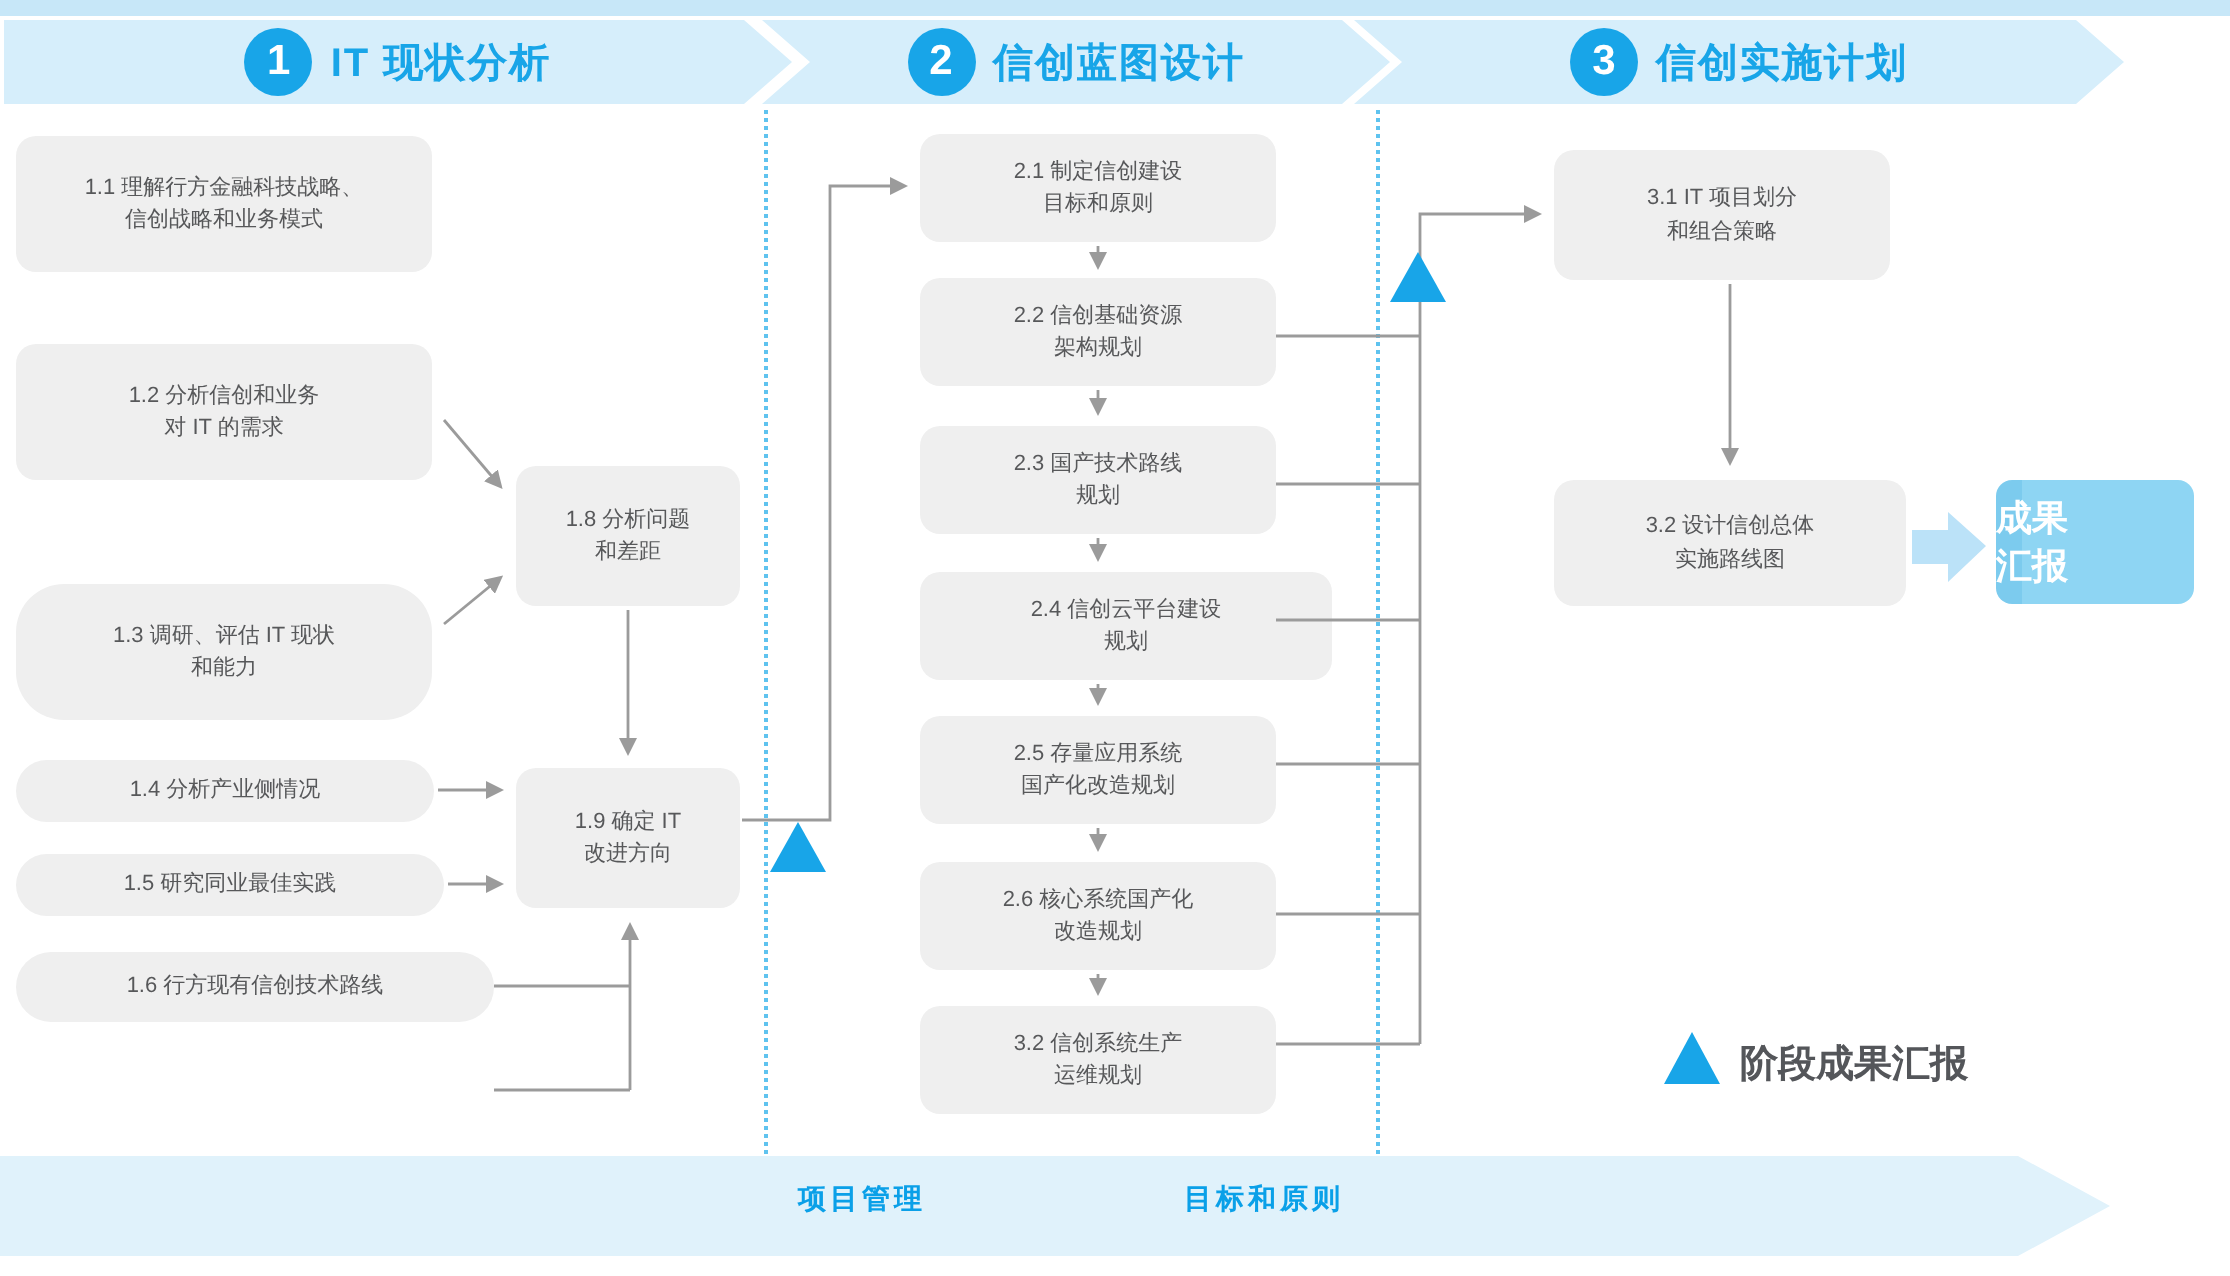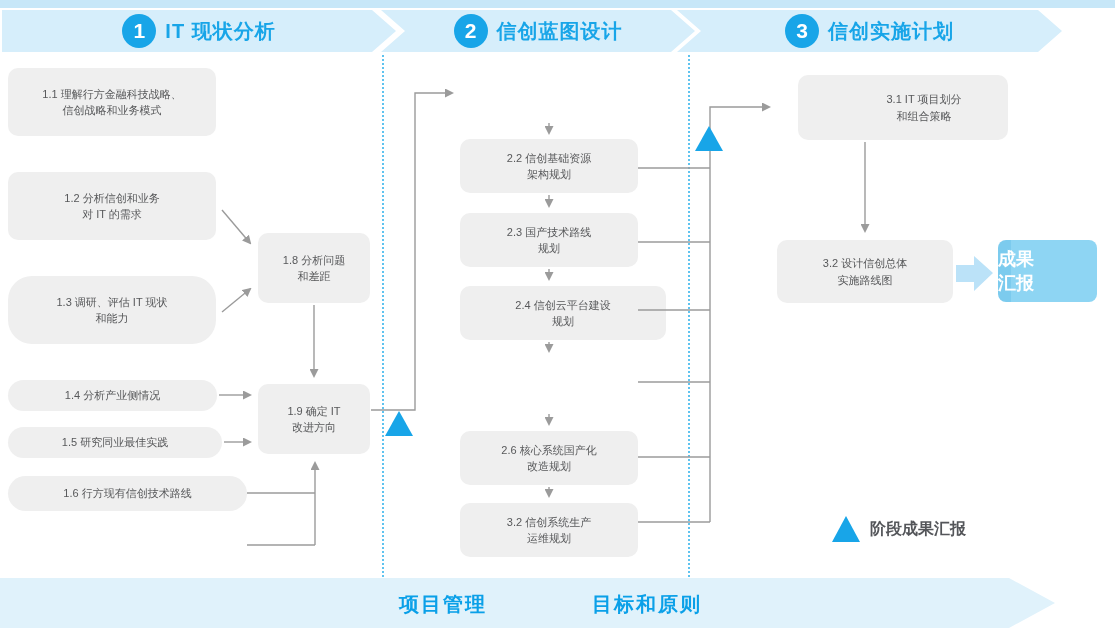--- a/index.html
+++ b/index.html
@@ -30,27 +30,27 @@
   }
   .pill { border-radius:18px; }
 
   .result {
     position:absolute; left:998px; top:240px; width:99px; height:62px;
     background:linear-gradient(90deg,#7CCBEE 0px,#7CCBEE 13px,#8ED5F3 13px);
     border-radius:8px; color:#ffffff; font-weight:bold; font-size:18px; line-height:1.35;
     display:flex; flex-direction:column; align-items:flex-start; justify-content:center; text-align:center;
   }
 
-  .legend-label { position:absolute; left:870px; top:519px; color:#54565A; font-weight:bold; font-size:16px; white-space:nowrap; }
+  .legend-label { position:absolute; left:870px; top:519px; color:#54565A; font-weight:bold; font-size:19px; white-space:nowrap; }
 
   .footer {
     position:absolute; left:0; top:578px; width:1055px; height:50px; background:#E0F2FB;
     clip-path: polygon(0 0, calc(100% - 46px) 0, 100% 50%, calc(100% - 46px) 100%, 0 100%);
   }
-  .footer-label { position:absolute; top:591px; color:#0AA0E8; font-weight:bold; font-size:20px; letter-spacing:2px; white-space:nowrap; }
+  .footer-label { position:absolute; top:591px; color:#0AA0E8; font-weight:bold; font-size:14px; letter-spacing:2px; white-space:nowrap; }
   .footer-label.l1 { left:399px; }
   .footer-label.l2 { left:592px; }
 
   svg.overlay { position:absolute; left:0; top:0; width:1115px; height:638px; pointer-events:none; }
 </style>
 </head>
 <body>
 
 <div class="canvas">
 
@@ -73,21 +73,21 @@
   <div class="dotline" style="left:688px;"></div>
 
   <div class="box" style="left:8px; top:68px; width:208px; height:68px;">
     <span>1.1 理解行方金融科技战略、</span>
     <span>信创战略和业务模式</span>
   </div>
   <div class="box" style="left:8px; top:172px; width:208px; height:68px;">
     <span>1.2 分析信创和业务</span>
     <span>对 IT 的需求</span>
   </div>
-  <div class="box" style="left:8px; top:276px; width:208px; height:68px;border-radius:24px;">
+  <div class="box" style="left:8px; top:292px; width:208px; height:68px;border-radius:24px;">
     <span>1.3 调研、评估 IT 现状</span>
     <span>和能力</span>
   </div>
   <div class="box pill" style="left:8px; top:380px; width:209px; height:31px;">
     <span>1.4 分析产业侧情况</span>
   </div>
   <div class="box pill" style="left:8px; top:427px; width:214px; height:31px;">
     <span>1.5 研究同业最佳实践</span>
   </div>
   <div class="box pill" style="left:8px; top:476px; width:239px; height:35px;">
@@ -95,42 +95,50 @@
   </div>
   <div class="box" style="left:258px; top:233px; width:112px; height:70px;">
     <span>1.8 分析问题</span>
     <span>和差距</span>
   </div>
   <div class="box" style="left:258px; top:384px; width:112px; height:70px;">
     <span>1.9 确定 IT</span>
     <span>改进方向</span>
   </div>
 
+  <div class="box" style="left:460px; top:67px; width:178px; height:54px;">
+    <span>2.1 制定信创建设</span>
+    <span>目标和原则</span>
+  </div>
   <div class="box" style="left:460px; top:139px; width:178px; height:54px;">
     <span>2.2 信创基础资源</span>
     <span>架构规划</span>
   </div>
   <div class="box" style="left:460px; top:213px; width:178px; height:54px;">
     <span>2.3 国产技术路线</span>
     <span>规划</span>
   </div>
   <div class="box" style="left:460px; top:286px; width:206px; height:54px;">
     <span>2.4 信创云平台建设</span>
     <span>规划</span>
   </div>
+  <div class="box" style="left:460px; top:358px; width:178px; height:54px;">
+    <span>2.5 存量应用系统</span>
+    <span>国产化改造规划</span>
+  </div>
   <div class="box" style="left:460px; top:431px; width:178px; height:54px;">
     <span>2.6 核心系统国产化</span>
     <span>改造规划</span>
   </div>
   <div class="box" style="left:460px; top:503px; width:178px; height:54px;">
     <span>3.2 信创系统生产</span>
     <span>运维规划</span>
   </div>
 
-  <div class="box" style="left:798px; top:75px; width:168px; height:65px;padding-left:42px;">
+  <div class="box" style="left:777px; top:75px; width:168px; height:65px;">
     <span>3.1 IT 项目划分</span>
     <span>和组合策略</span>
   </div>
   <div class="box" style="left:777px; top:240px; width:176px; height:63px;">
     <span>3.2 设计信创总体</span>
     <span>实施路线图</span>
   </div>
   <div class="result">
     <span>成果</span>
     <span>汇报</span>

